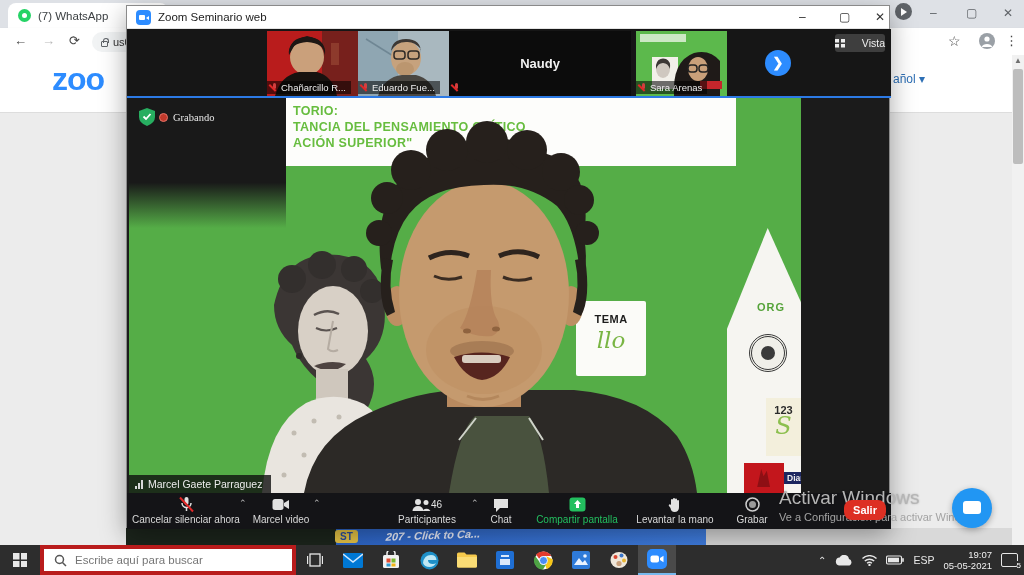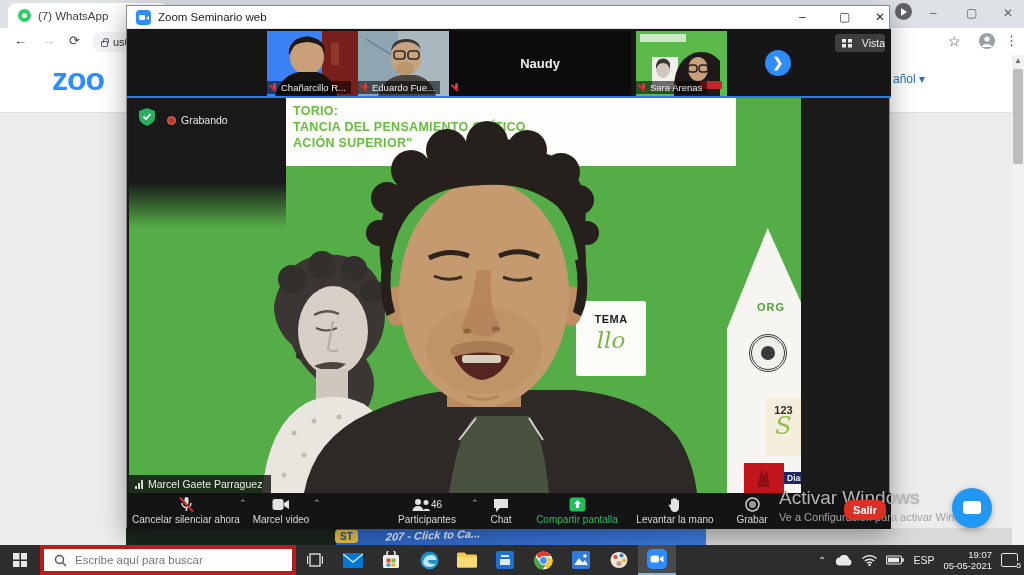--- a/index.html
+++ b/index.html
@@ -44,35 +44,35 @@
   .ztitle-text { position:absolute; left:31px; top:5px; font-size:11.5px; color:#222; }
   .zctl { position:absolute; top:4px; font-size:12px; color:#333; }
 
   .thumbstrip { position:absolute; left:0; top:23px; width:764px; height:69px; background:#161616; border-bottom:2px solid #2c7ae5; }
   .thumb { position:absolute; top:2px; height:65px; overflow:hidden; }
   .thumb-label { position:absolute; left:0; bottom:2px; display:flex; align-items:center; gap:3px; background:rgba(0,0,0,.55); color:#eee; font-size:9.5px; padding:1px 5px 1px 3px; max-width:95%; white-space:nowrap; }
   .mini-mic { width:8px; height:10px; flex:none; position:relative; }
   .mini-mic::before { content:""; position:absolute; left:2.5px; top:0; width:3px; height:6px; background:#d23f3f; border-radius:2px; }
   .mini-mic::after { content:""; position:absolute; left:0; top:1px; width:9px; height:1.6px; background:#e02828; transform:rotate(45deg); transform-origin:left top; }
   .next-btn { position:absolute; left:638px; top:44px; width:26px; height:26px; border-radius:50%; background:#2d8cff; color:#fff; font-size:13px; font-weight:bold; text-align:center; line-height:26px; }
-  .vista-btn { position:absolute; left:708px; top:28px; width:50px; height:18px; background:#3e3e3e; border-radius:3px; color:#efefef; font-size:10.5px; display:flex; align-items:center; justify-content:flex-end; gap:10px; }
+  .vista-btn { position:absolute; left:708px; top:28px; width:50px; height:18px; background:#3e3e3e; border-radius:3px; color:#efefef; font-size:10.5px; display:flex; align-items:center; justify-content:space-between; gap:10px; }
   .grid-ico { width:10px; height:9px; background:
       linear-gradient(#efefef,#efefef) 0 0/4px 3.5px no-repeat,
       linear-gradient(#efefef,#efefef) 6px 0/4px 3.5px no-repeat,
       linear-gradient(#efefef,#efefef) 0 5.5px/4px 3.5px no-repeat,
       linear-gradient(#efefef,#efefef) 6px 5.5px/4px 3.5px no-repeat; }
 
   
   .video { position:absolute; left:2px; top:92px; width:672px; height:395px; background:#55ad47; overflow:hidden; }
   .white-col { position:absolute; left:598px; top:130px; width:74px; height:265px; background:#f6f5f1; clip-path:polygon(55% 0,100% 28%,100% 100%,0 100%,0 38%); }
   .titleband { position:absolute; left:157px; top:0; width:450px; height:68px; background:#fdfdfb; }
   .titleband div { margin-left:7px; color:#67bd3f; font-weight:bold; font-size:12.5px; line-height:16px; letter-spacing:.3px; }
   .titleband div:first-child { margin-top:5px; }
   .dark-corner { position:absolute; left:0; top:0; width:157px; height:130px; background:linear-gradient(#191919 65%, rgba(25,25,25,0)); }
-  .rec-wrap { position:absolute; left:10px; top:10px; display:flex; align-items:flex-end; gap:12px; }
+  .rec-wrap { position:absolute; left:10px; top:10px; display:flex; align-items:center; gap:4px;font-family:Liberation Serif, serif; }
   .rec-pill { display:flex; align-items:center; gap:5px; color:#e8e8e8; font-size:10.5px; }
   .rec-dot { width:9px; height:9px; border-radius:50%; background:#c0392b; border:1.5px solid #e57368; }
   .tema-box { position:absolute; left:447px; top:203px; width:70px; height:75px; background:#fbfbf8; border-radius:2px; padding-top:12px; text-align:center; }
   .tema-top { color:#1d1d1d; font-weight:bold; font-size:11px; letter-spacing:.5px; }
   .tema-script { color:#79b544; font-size:23px; font-style:italic; font-family:"DejaVu Serif", serif; margin-top:2px; }
   .org-label { position:absolute; left:628px; top:203px; color:#55a33a; font-weight:bold; font-size:11px; letter-spacing:1px; overflow:hidden; width:44px; white-space:nowrap; }
   .seal { position:absolute; left:620px; top:236px; width:38px; height:38px; border-radius:50%; border:3px double #3a3a3a; background:#f0efe9; }
   .seal::after { content:""; position:absolute; left:9px; top:9px; width:14px; height:14px; border-radius:50%; background:#3a3a3a; }
   .year-box { position:absolute; left:637px; top:300px; width:35px; height:58px; background:#f3efdc; padding-top:6px; text-align:center; }
   .year-num { color:#2b2b2b; font-weight:bold; font-size:11px; }
@@ -174,21 +174,21 @@
   <div class="zwin">
     <div class="ztitle">
       <span class="zicon"></span>
       <span class="ztitle-text">Zoom Seminario web</span>
       <span class="zctl" style="left:672px;">–</span>
       <span class="zctl" style="left:712px;">▢</span>
       <span class="zctl" style="left:748px;">✕</span>
     </div>
 
     <div class="thumbstrip">
-      <div class="thumb" style="left:140px;width:112px;background:#3b82f6;text-decoration:underline;">
+      <div class="thumb" style="left:140px;width:112px;background:#b91c1c;text-decoration:underline;">
         <svg width="91" height="65" viewBox="0 0 91 65">
           <rect x="55" y="0" width="36" height="65" fill="#77201c"></rect>
           <rect x="64" y="12" width="8" height="22" fill="#8d3a2c"></rect>
           <ellipse cx="40" cy="26" rx="17" ry="18" fill="#caa07b"></ellipse>
           <path d="M22 24 Q22 6 40 6 Q58 6 58 24 L56 16 Q48 8 40 9 Q30 9 26 17 Z" fill="#1d1714"></path>
           <path d="M22 24 Q20 10 40 5 Q60 9 58 24 Q57 12 40 11 Q24 12 22 24 Z" fill="#1d1714"></path>
           <path d="M8 65 Q14 44 32 41 L50 41 Q66 45 70 65 Z" fill="#17120f"></path>
         </svg>
         <div class="thumb-label">
           <span class="mini-mic"></span>

